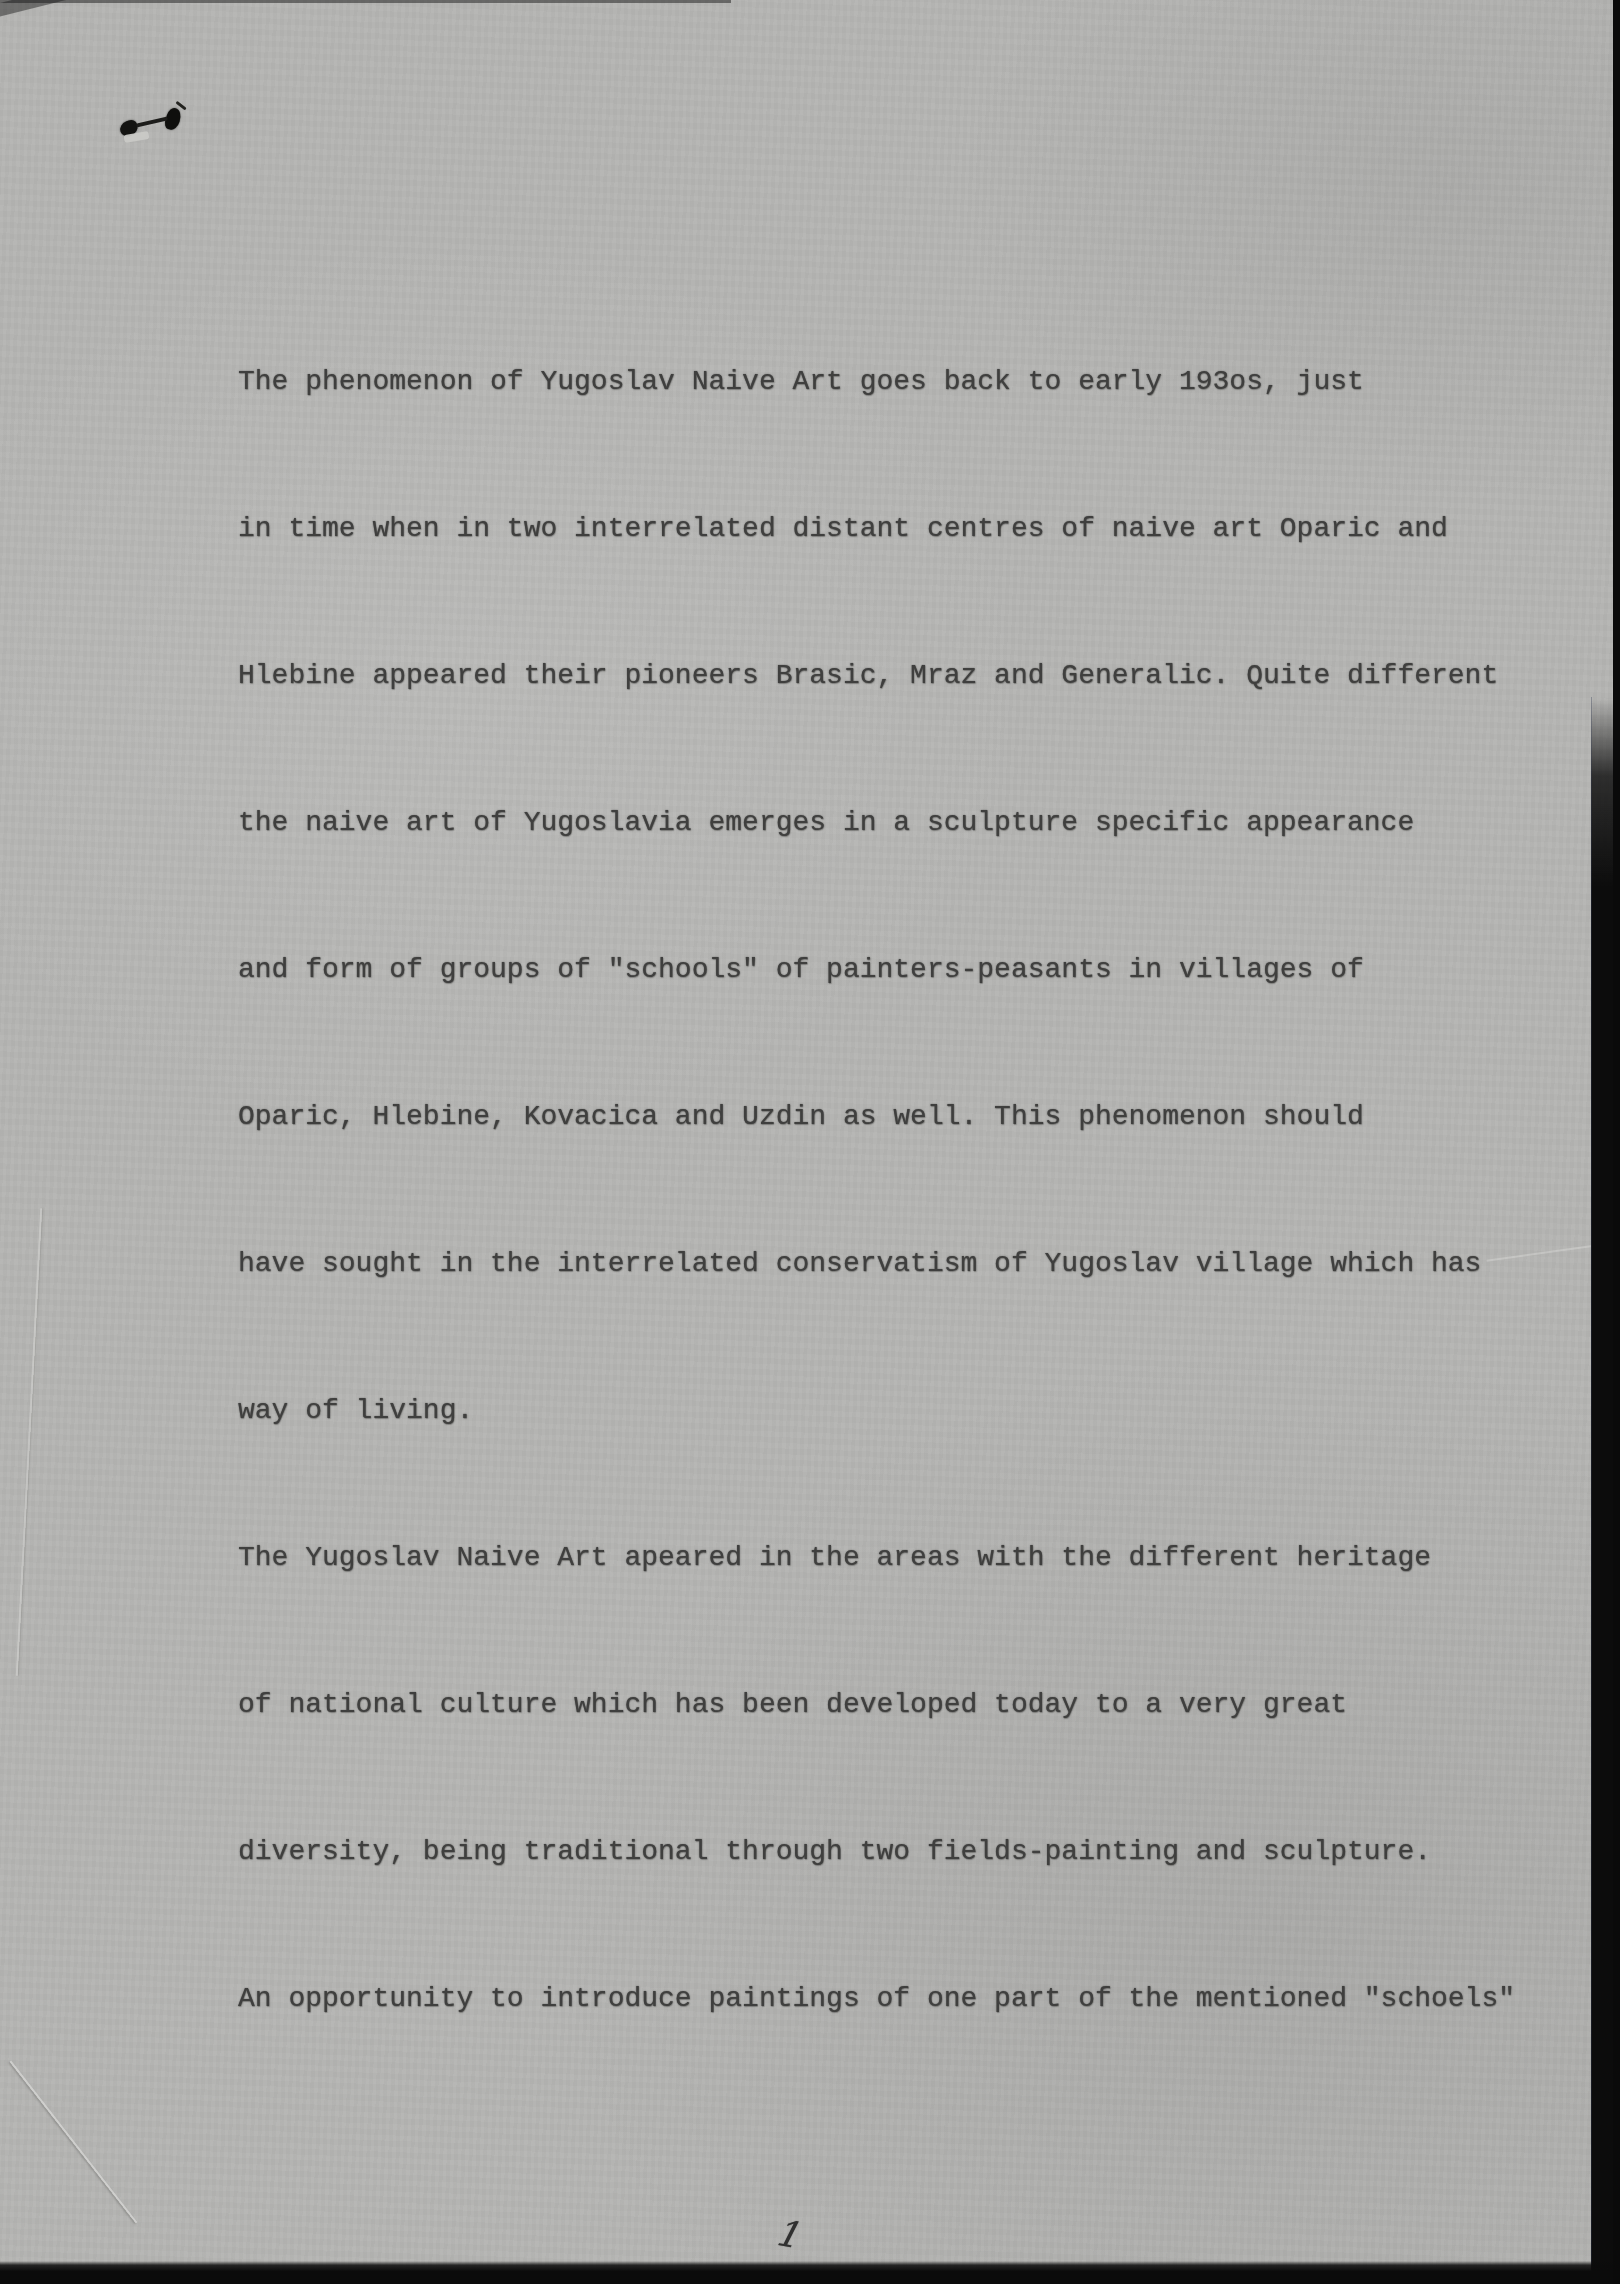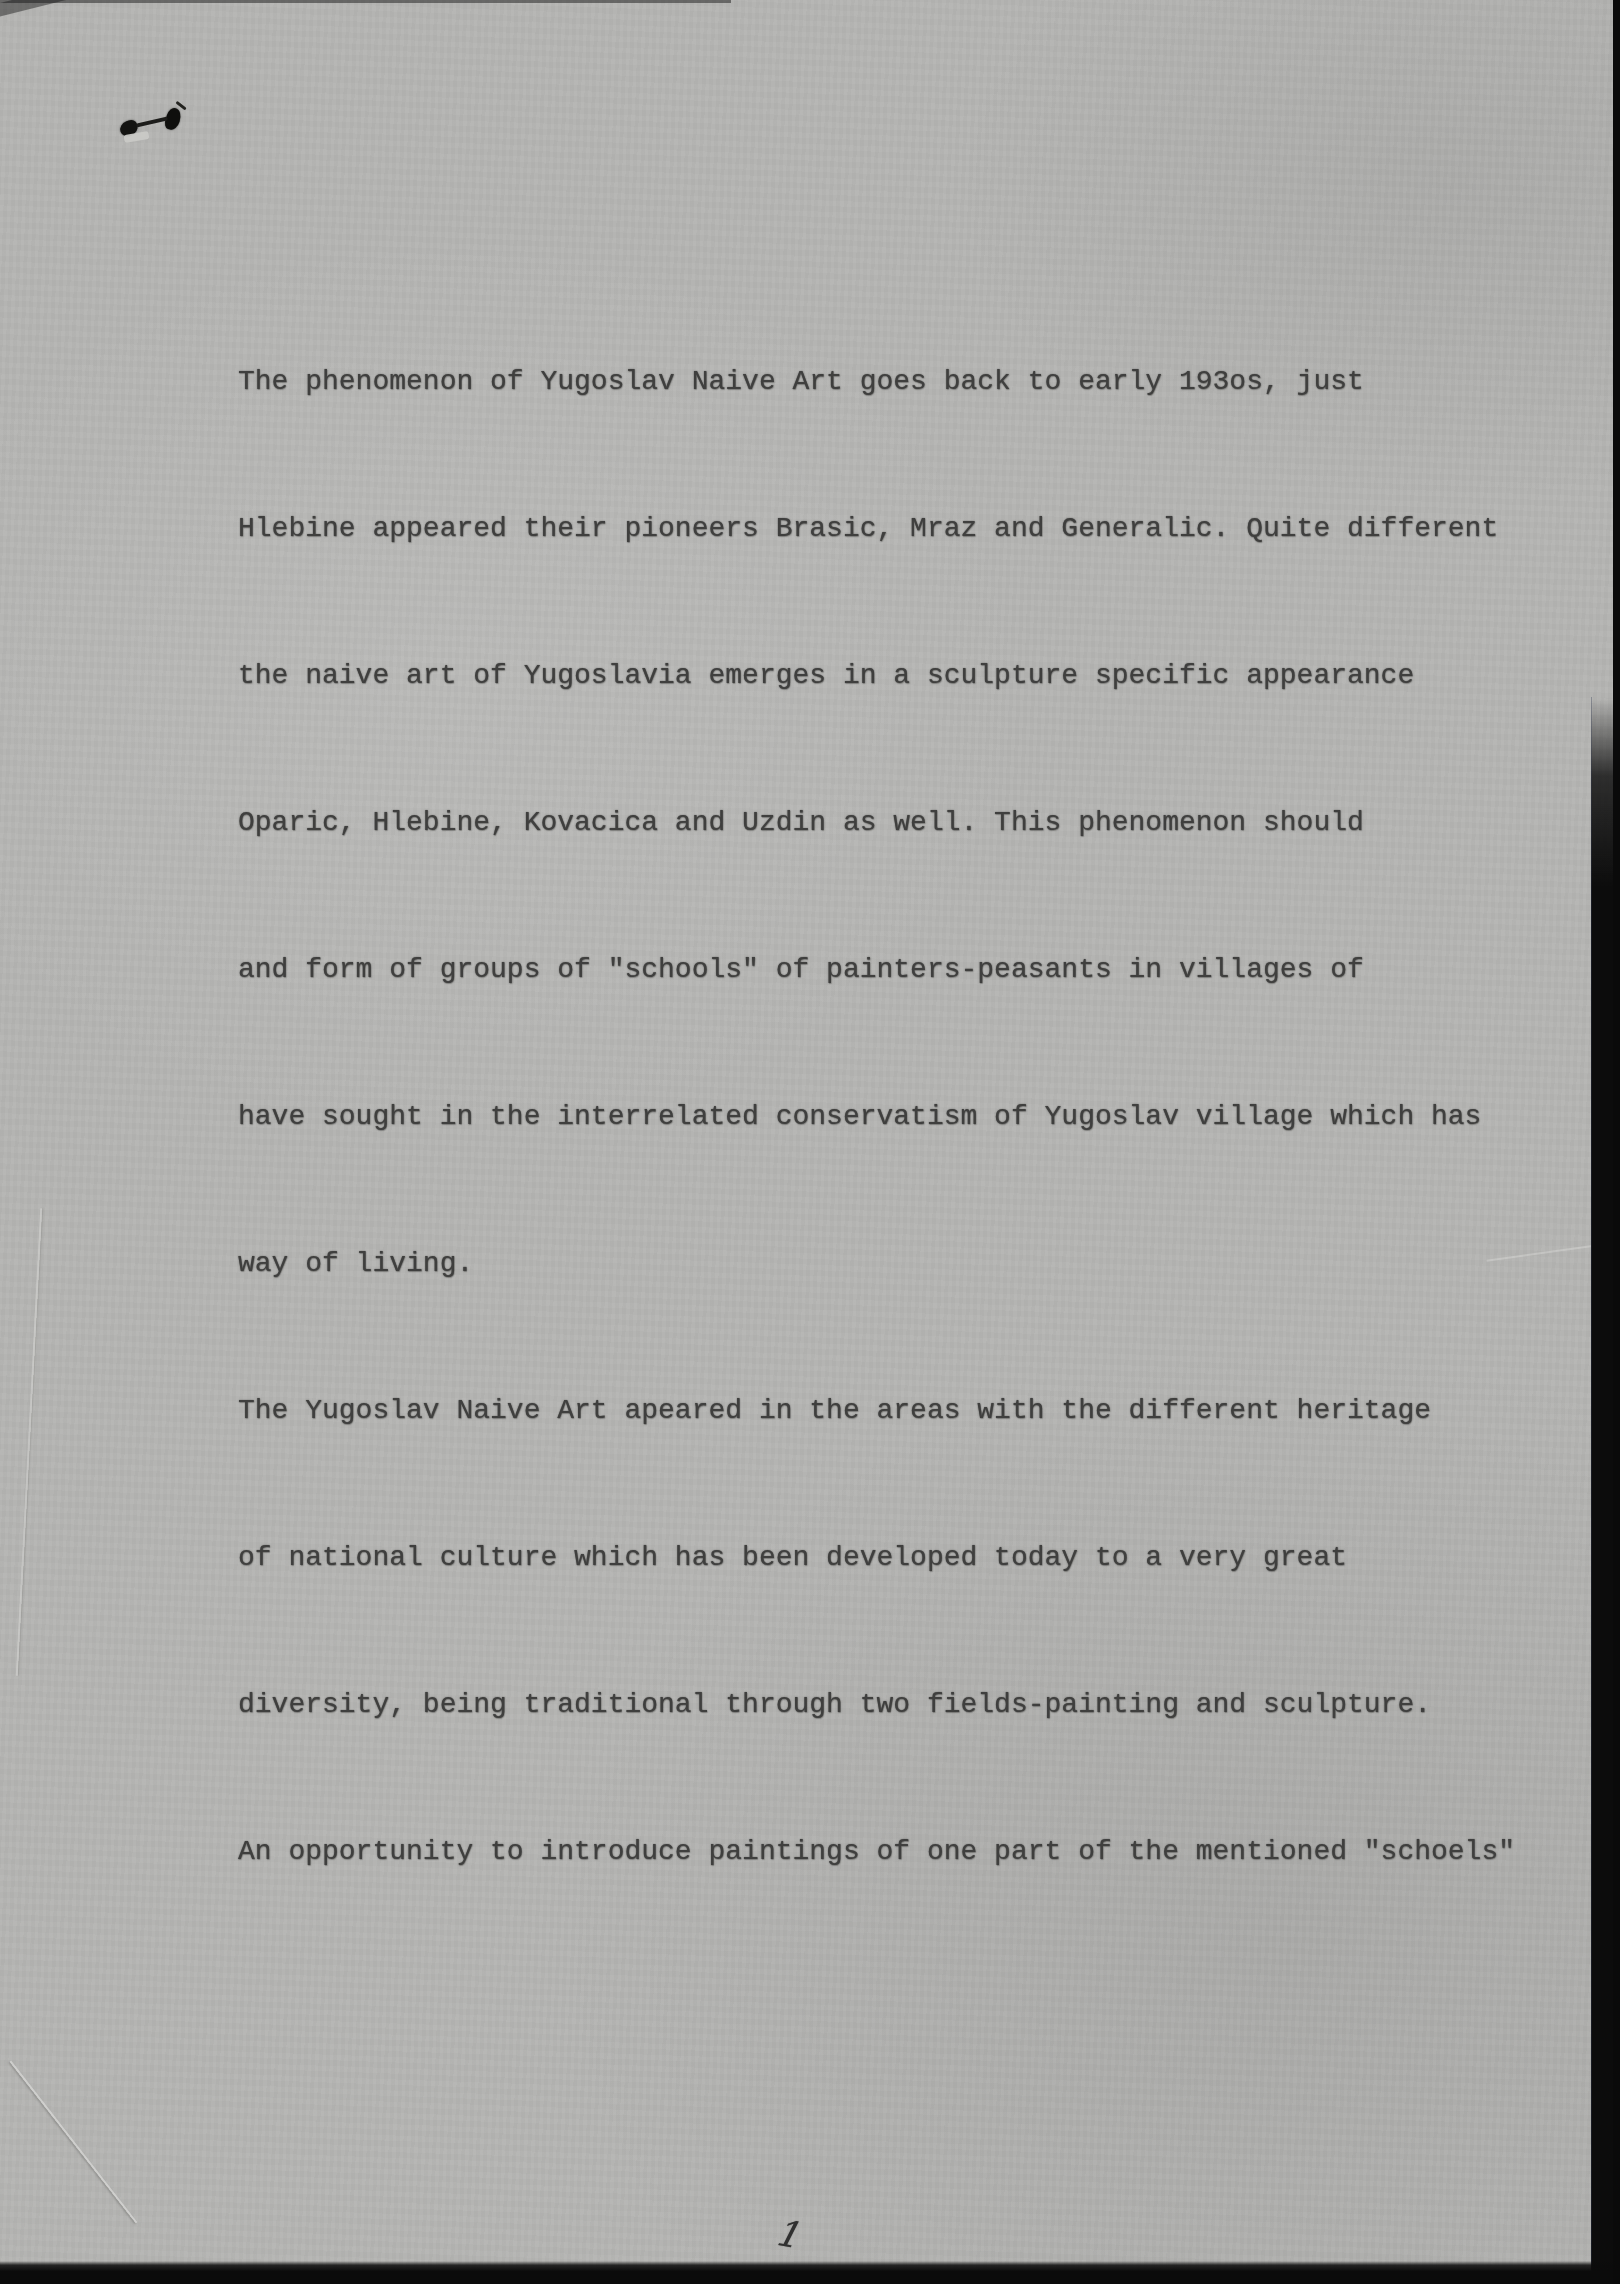--- a/index.html
+++ b/index.html
@@ -133,24 +133,25 @@
     <div class="chip"></div>
   </div>
 
   <div class="crease-left"></div>
   <div class="crease-right"></div>
   <div class="crease-bottom-left"></div>
 
   <div class="typescript">
     <div class="paragraph para-1">
       <div class="line">The phenomenon of Yugoslav Naive Art goes back to early 193os, just</div>
+      <div class="line">in time when in two interrelated distant centres of naive art Oparic and</div>
       <div class="line">Hlebine appeared their pioneers Brasic, Mraz and Generalic. Quite different</div>
       <div class="line">the naive art of Yugoslavia emerges in a sculpture specific appearance</div>
+      <div class="line">and form of groups of "schools" of painters-peasants in villages of</div>
       <div class="line">Oparic, Hlebine, Kovacica and Uzdin as well. This phenomenon should</div>
-      <div class="line">and form of groups of "schools" of painters-peasants in villages of</div>
       <div class="line">have sought in the interrelated conservatism of Yugoslav village which has</div>
       <div class="line">way of living.</div>
       <div class="line">The Yugoslav Naive Art apeared in the areas with the different heritage</div>
       <div class="line">of national culture which has been developed today to a very great</div>
       <div class="line">diversity, being traditional through two fields-painting and sculpture.</div>
       <div class="line">An opportunity to introduce paintings of one part of the mentioned "schoels"</div>
       
       
       
       

